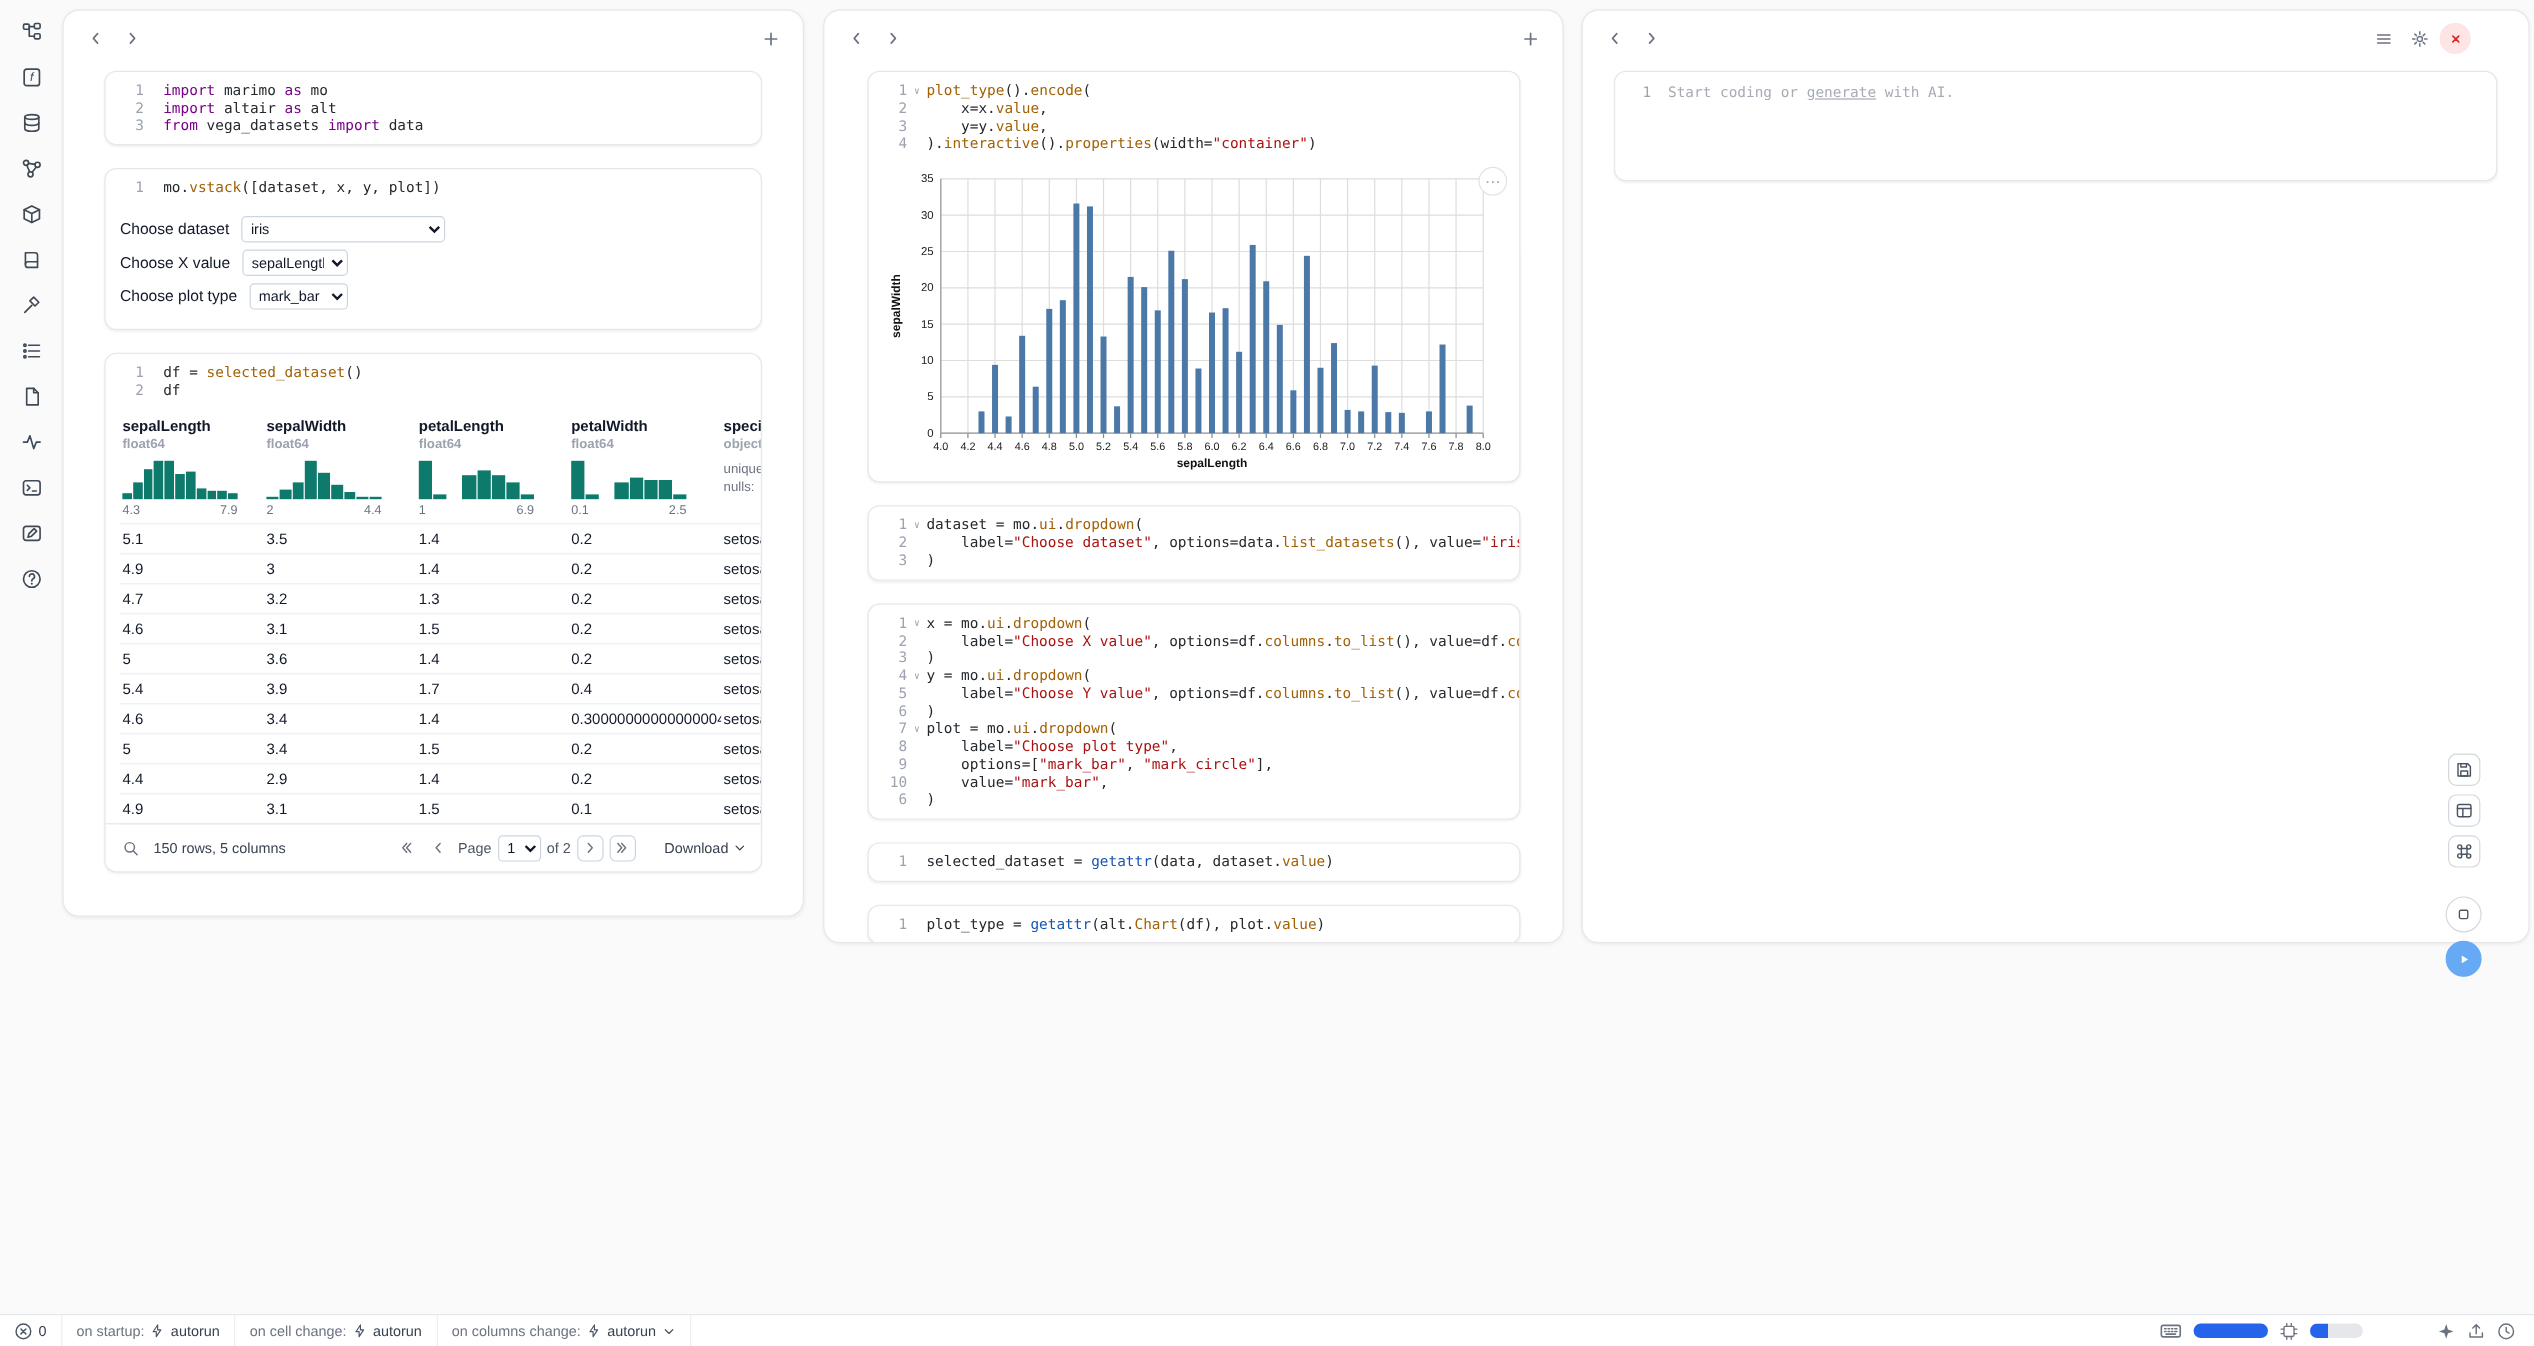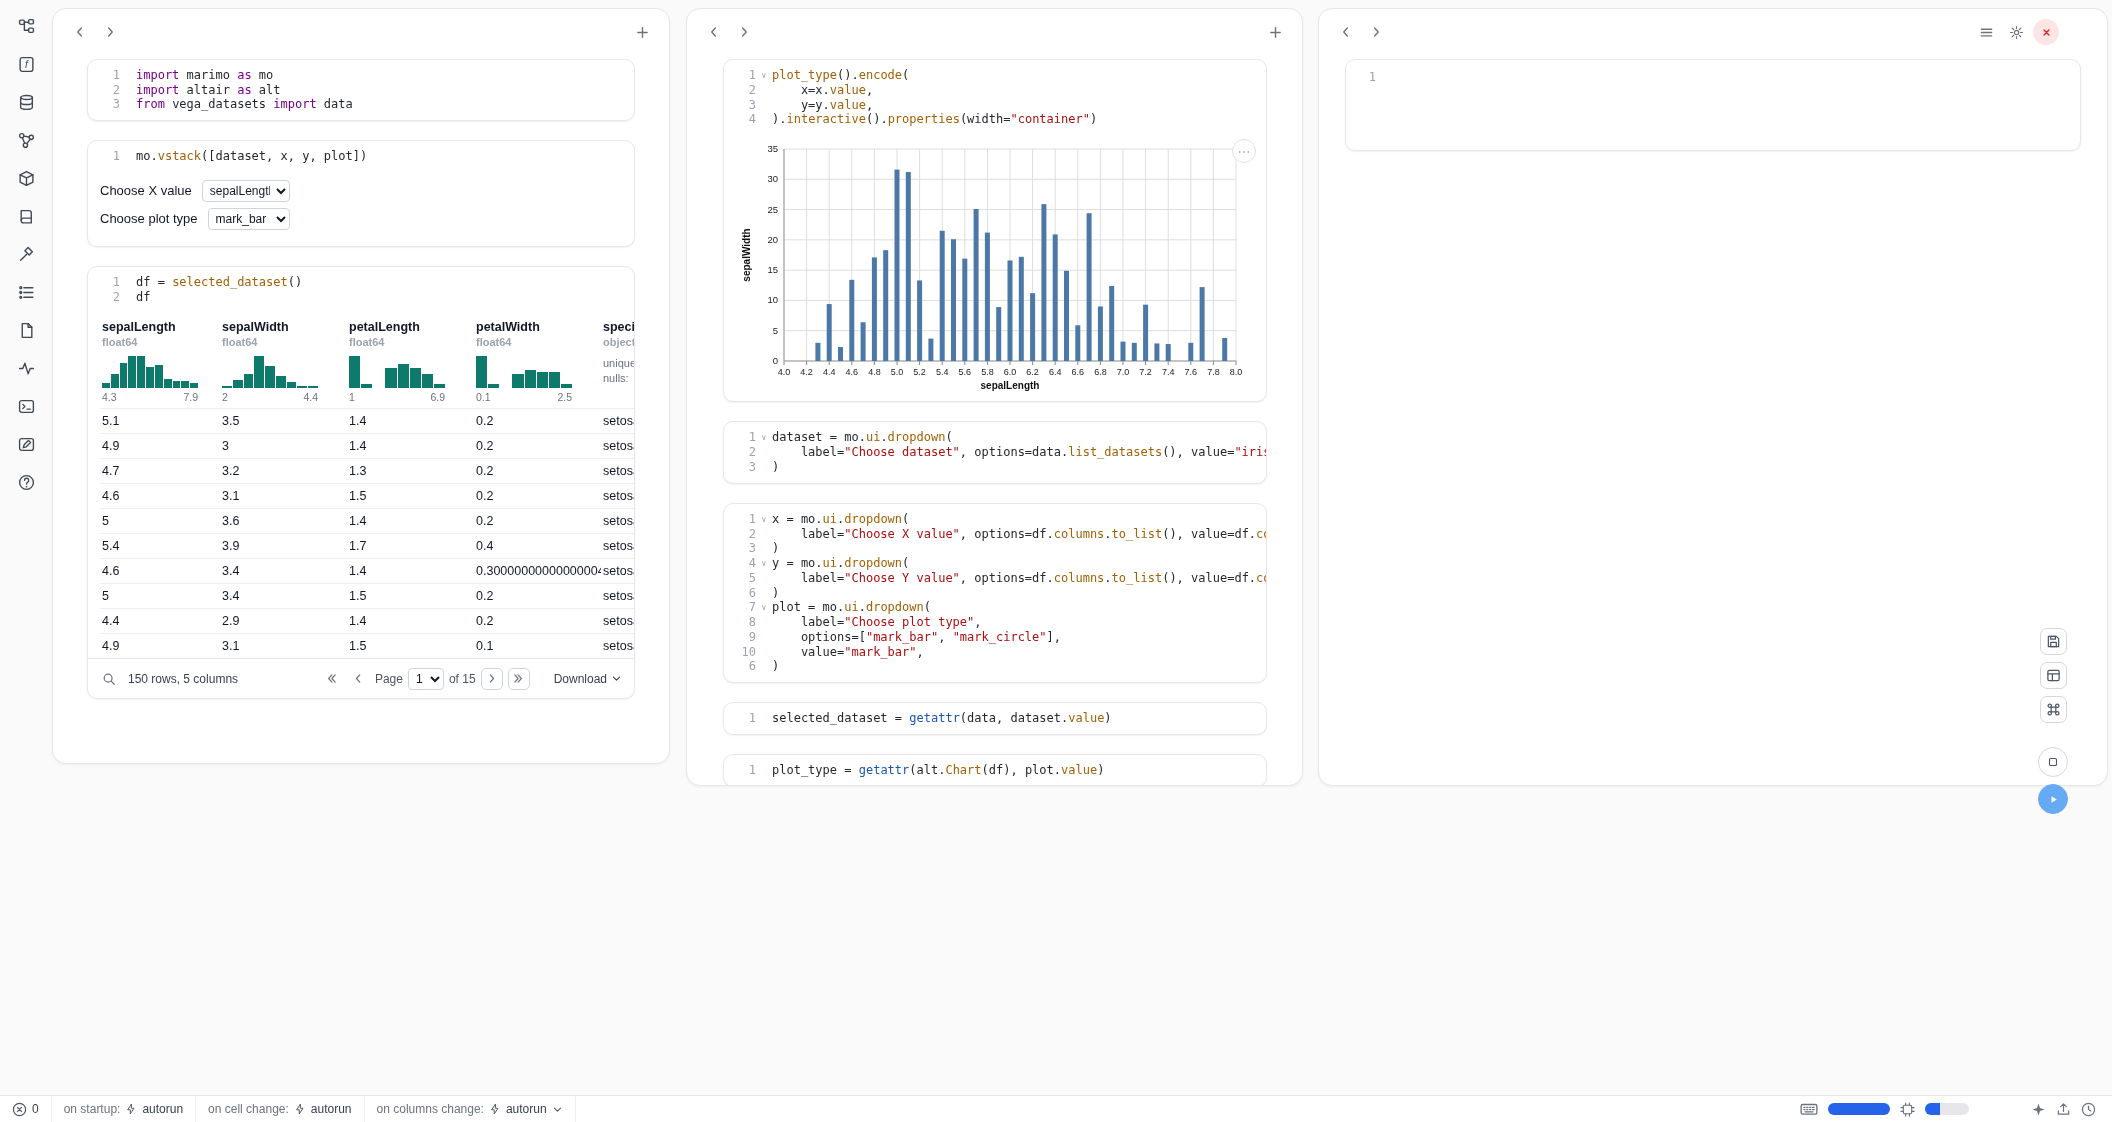--- a/index.html
+++ b/index.html
@@ -224,20 +224,24 @@
     </div>
     <div class="cell">
       <div class="codebox">
           <div class="cl">
             <span class="ln">1</span>
             <span class="fold"></span>
             <span class="cd">mo.<span class="t-fn">vstack</span>([dataset, x, y, plot])</span>
           </div>
         </div>
       <div class="controls">
+        <div class="ctrl">
+          <span>Choose dataset</span>
+          <select class="w-lg"><option>iris</option></select>
+        </div>
         <div class="ctrl">
           <span>Choose X value</span>
           <select class="w-md"><option>sepalLength</option></select>
         </div>
         <div class="ctrl">
           <span>Choose plot type</span>
           <select class="w-sm"><option>mark_bar</option></select>
         </div>
       </div>
     </div>
@@ -438,21 +442,21 @@
                 <polyline points="12.5,3.5 8.5,8 12.5,12.5"></polyline>
               </svg>
             </button>
           <button class="pgbtn">
               <svg width="13" height="13" viewBox="0 0 16 16" fill="none" stroke="currentColor" stroke-width="1.5" stroke-linecap="round" stroke-linejoin="round">
                 <polyline points="9.5,3.5 5.5,8 9.5,12.5"></polyline>
               </svg>
             </button>
           <span>Page</span>
           <select class="pageselect"><option>1</option></select>
-          <span>of 15</span>
+          <span>of 2</span>
           <button class="pgbtn boxed">
               <svg width="13" height="13" viewBox="0 0 16 16" fill="none" stroke="currentColor" stroke-width="1.5" stroke-linecap="round" stroke-linejoin="round">
                 <polyline points="6.5,3.5 10.5,8 6.5,12.5"></polyline>
               </svg>
             </button>
           <button class="pgbtn boxed">
               <svg width="13" height="13" viewBox="0 0 16 16" fill="none" stroke="currentColor" stroke-width="1.5" stroke-linecap="round" stroke-linejoin="round">
                 <polyline points="3.5,3.5 7.5,8 3.5,12.5"></polyline>
                 <polyline points="7.5,3.5 11.5,8 7.5,12.5"></polyline>
               </svg>
@@ -764,20 +768,21 @@
         </svg>
       </button>
     <button class="iconbtn closebtn">
         <svg width="13" height="13" viewBox="0 0 16 16" fill="none" stroke="currentColor" stroke-width="1.7" stroke-linecap="round">
           <path d="M5 5l6 6M11 5l-6 6"></path>
         </svg>
       </button>
   </div>
   <div class="scratch">
     <span class="ln">1</span>
+    <span class="ph"><span>Start coding or </span><a>generate</a><span> with AI.</span></span>
   </div>
 </section>
 
 <div class="floaters">
   <button class="fbtn">
       <svg width="15" height="15" viewBox="0 0 16 16" fill="none" stroke="currentColor" stroke-width="1.3" stroke-linecap="round" stroke-linejoin="round">
         <path d="M2.5 2.5h8.5l2.5 2.5v8.5H2.5z"></path>
         <rect x="5" y="9" width="6" height="4.5"></rect>
         <path d="M5 2.5h5v3H5z"></path>
       </svg>

